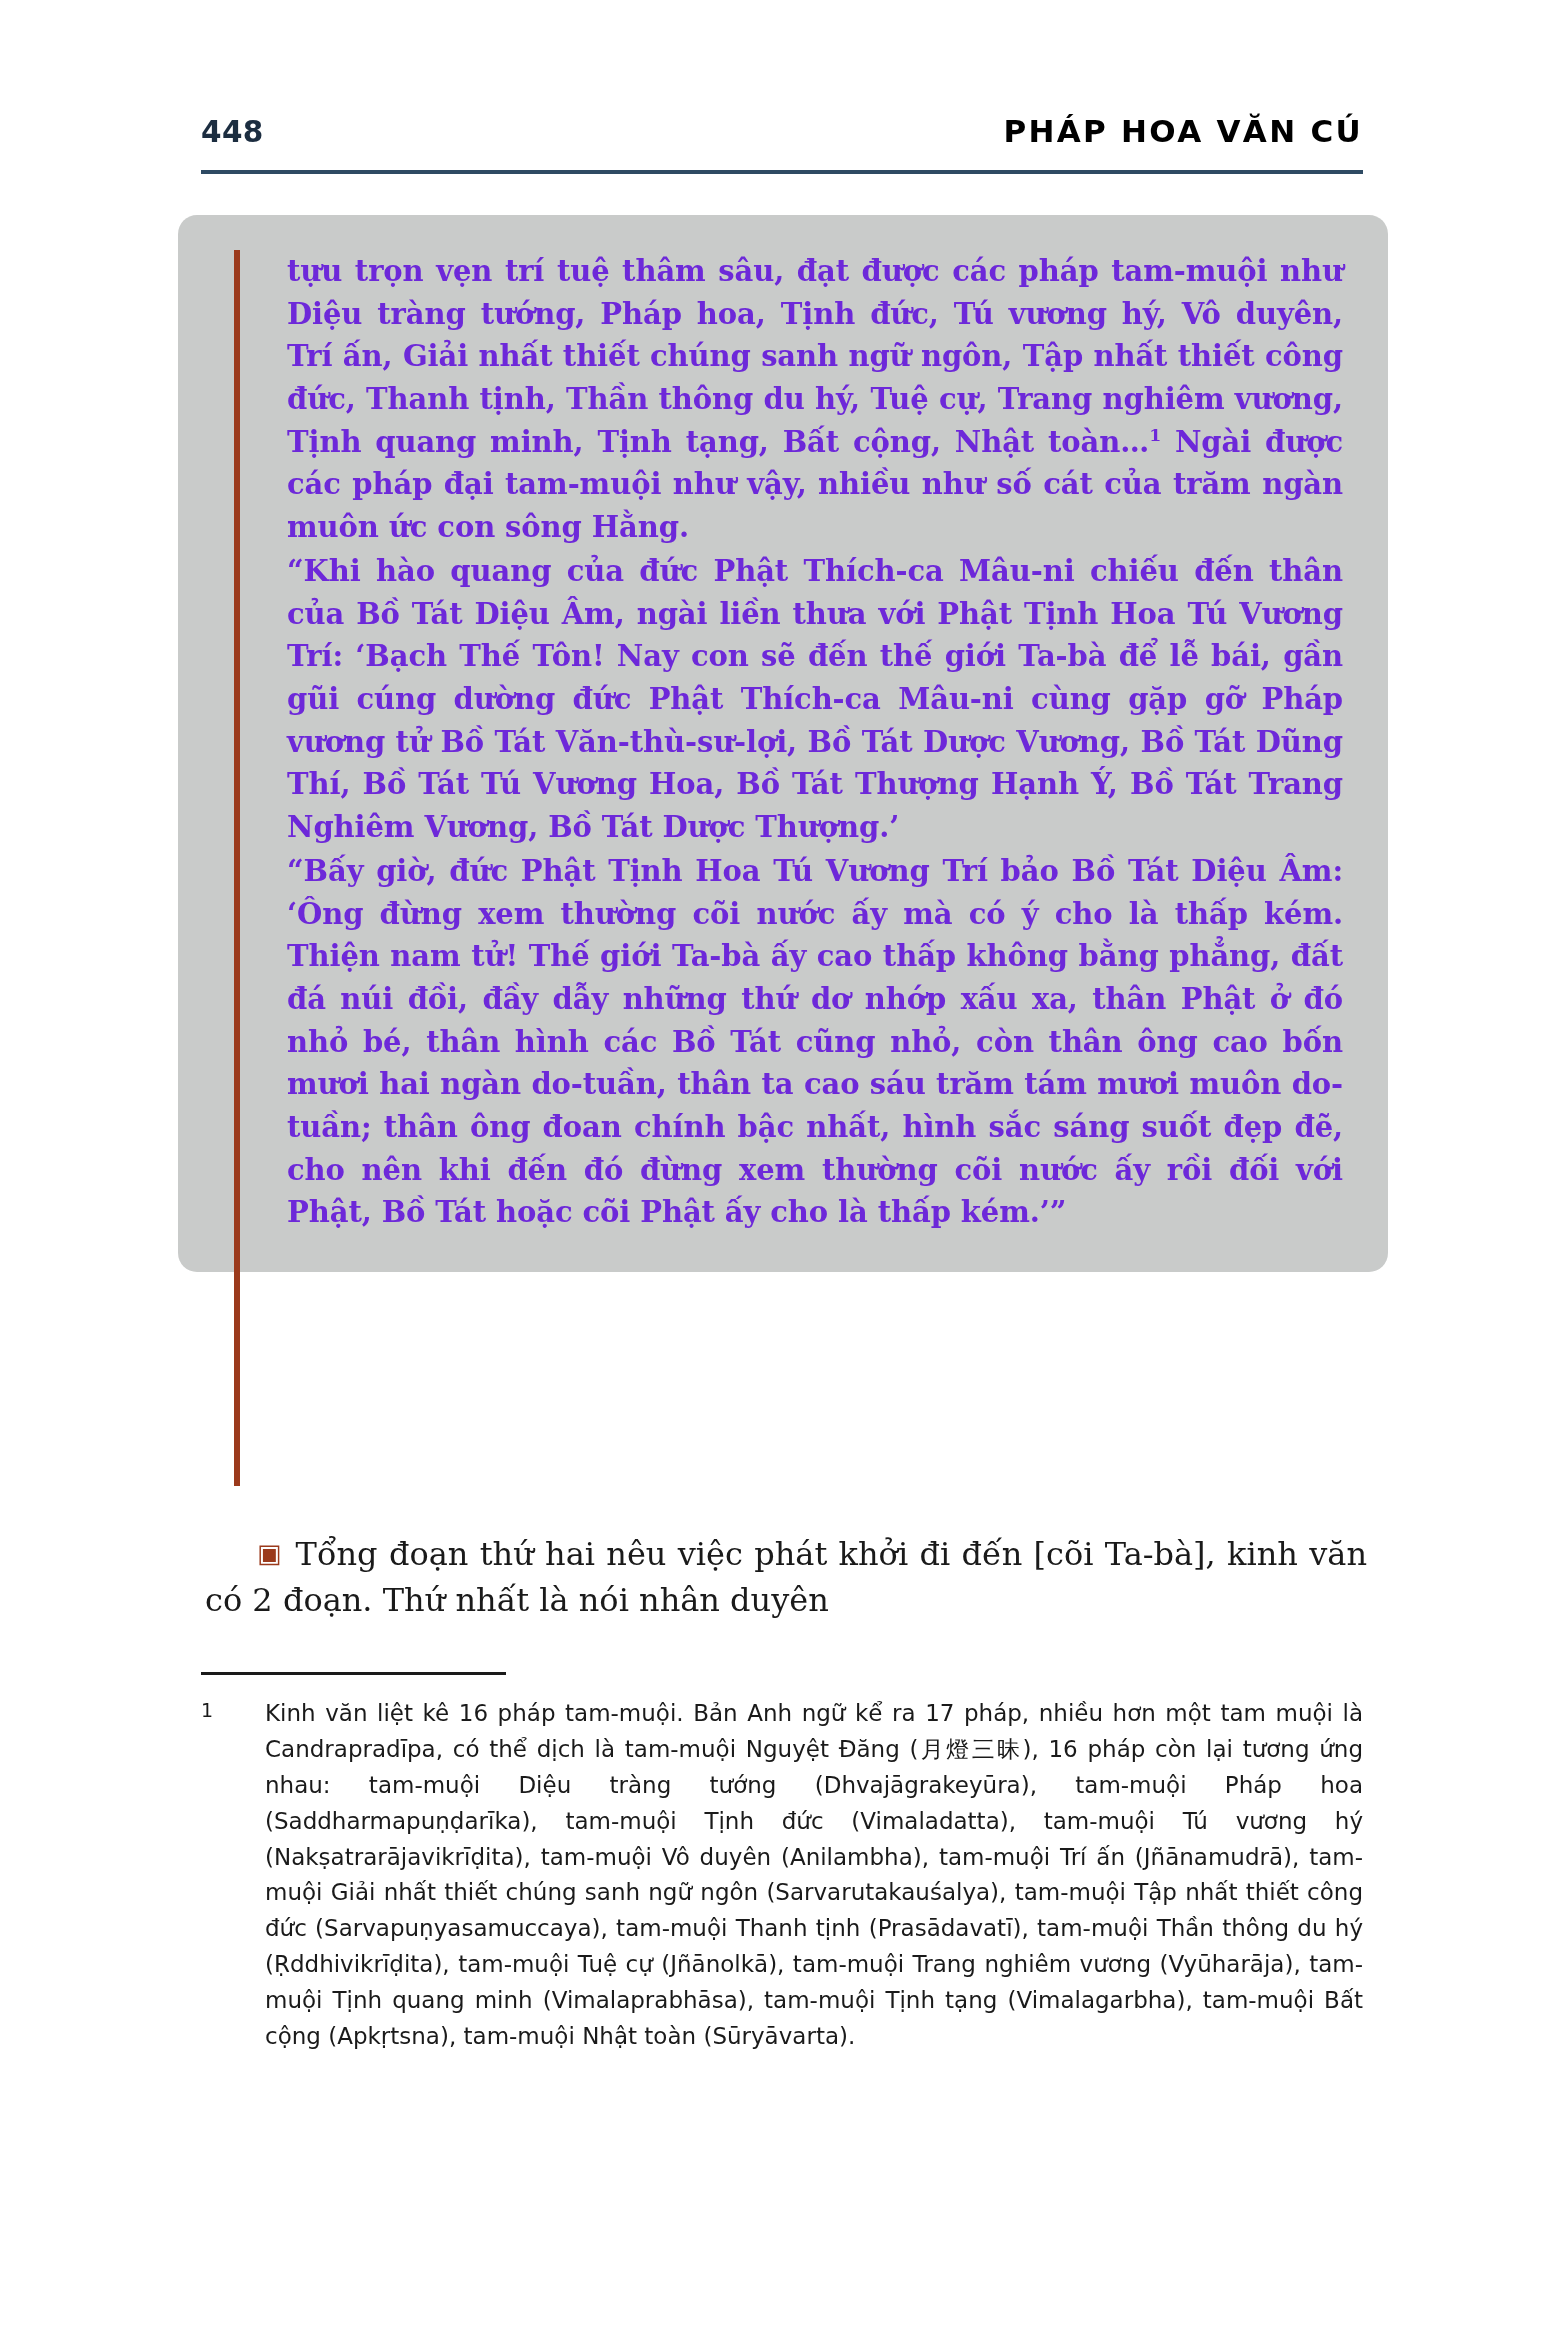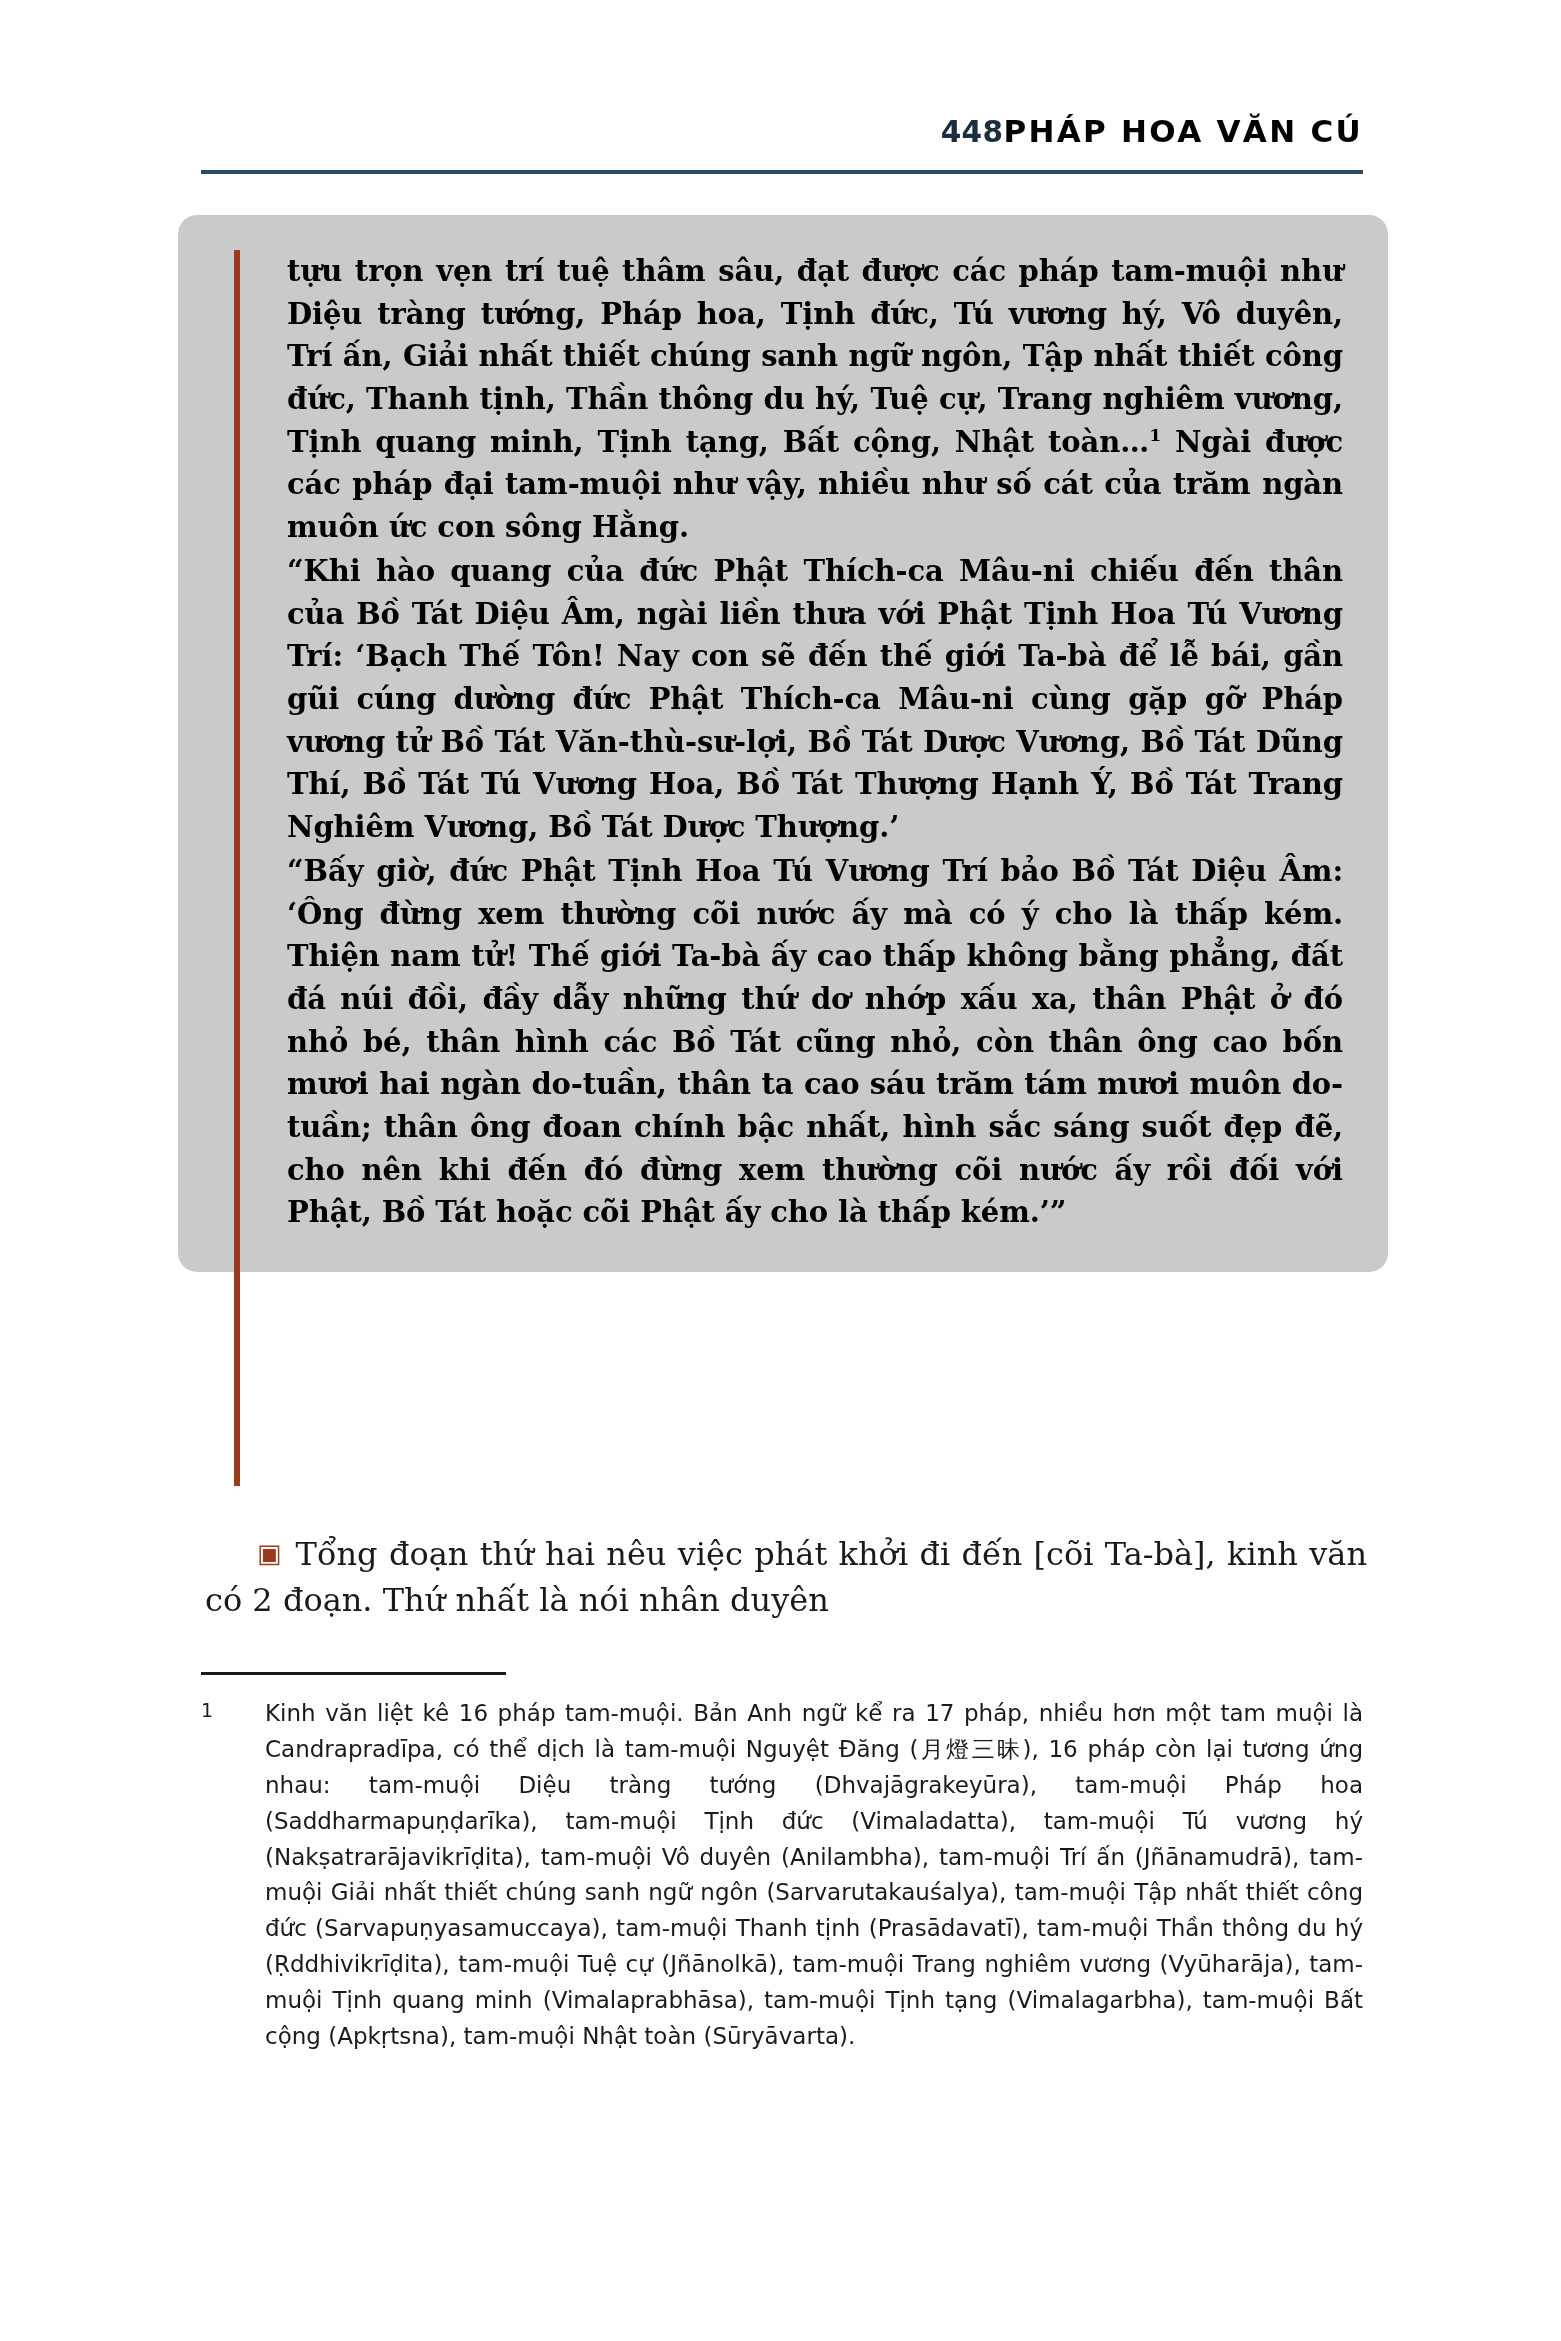--- a/index.html
+++ b/index.html
@@ -25,21 +25,21 @@
   }
 
   
   .header {
     position: absolute;
     left: 201px;
     top: 113px;
     width: 1162px;
     display: flex;
     align-items: baseline;
-    justify-content: flex-end;
+    justify-content: space-between;
     font-family: "DejaVu Sans", sans-serif;
   }
   .folio {
     font-size: 29.5px;
     font-weight: bold;
     color: #1c2d40;
     letter-spacing: 0.4px;
   }
   .running-title {
     font-size: 31px;
@@ -73,21 +73,21 @@
     top: 250px;
     width: 6px;
     height: 1236px;
     background: #9b3a1c;
   }
   .quote-text {
     font-family: "DejaVu Serif", serif;
     font-weight: bold;
     font-size: 29px;
     line-height: 1.47;
-    color: #000000;
+    color: #6d28d9;
     text-align: justify;
     margin: 0 0 0 59px;
     letter-spacing: -0.1px;
   }
   .quote-text + .quote-text {
     margin-top: 1.7px;
   }
   .quote-text sup {
     font-size: 17.3px;
     vertical-align: super;

